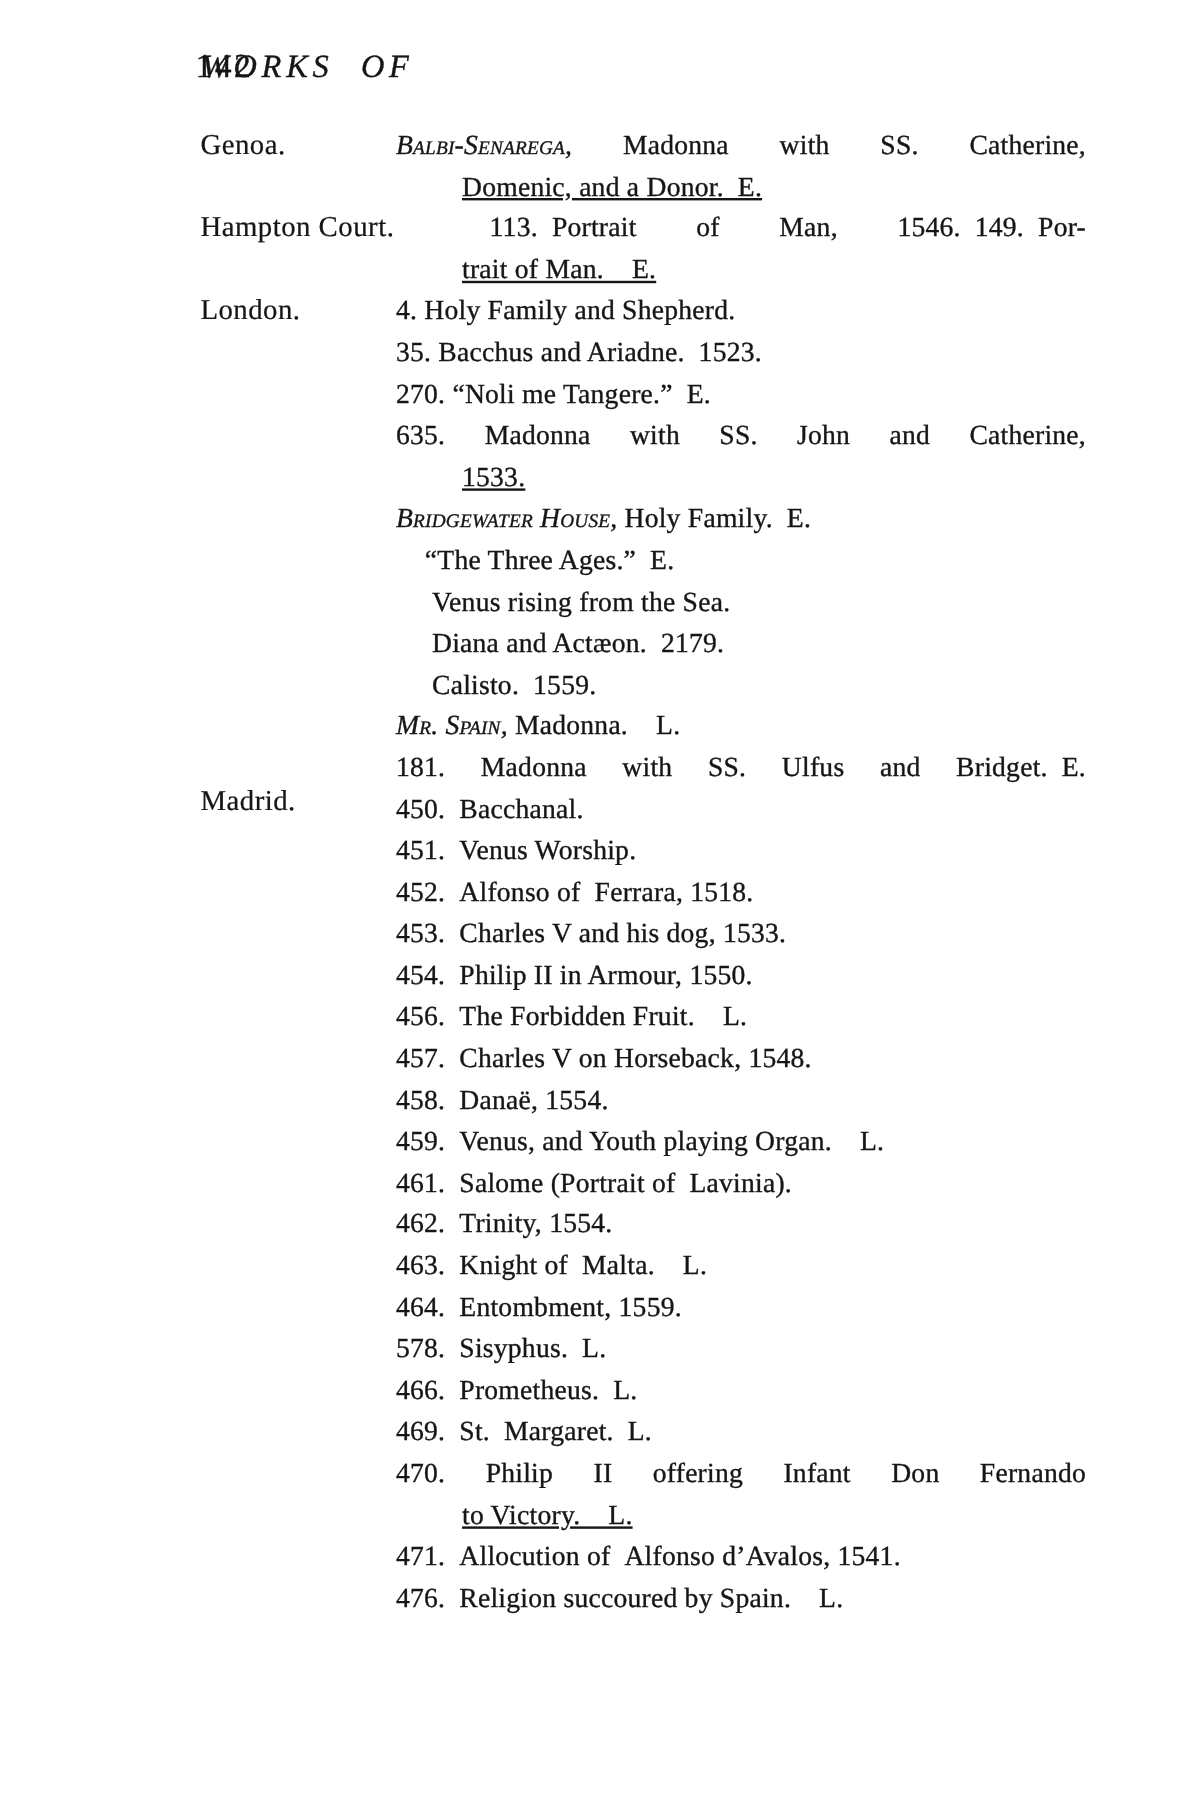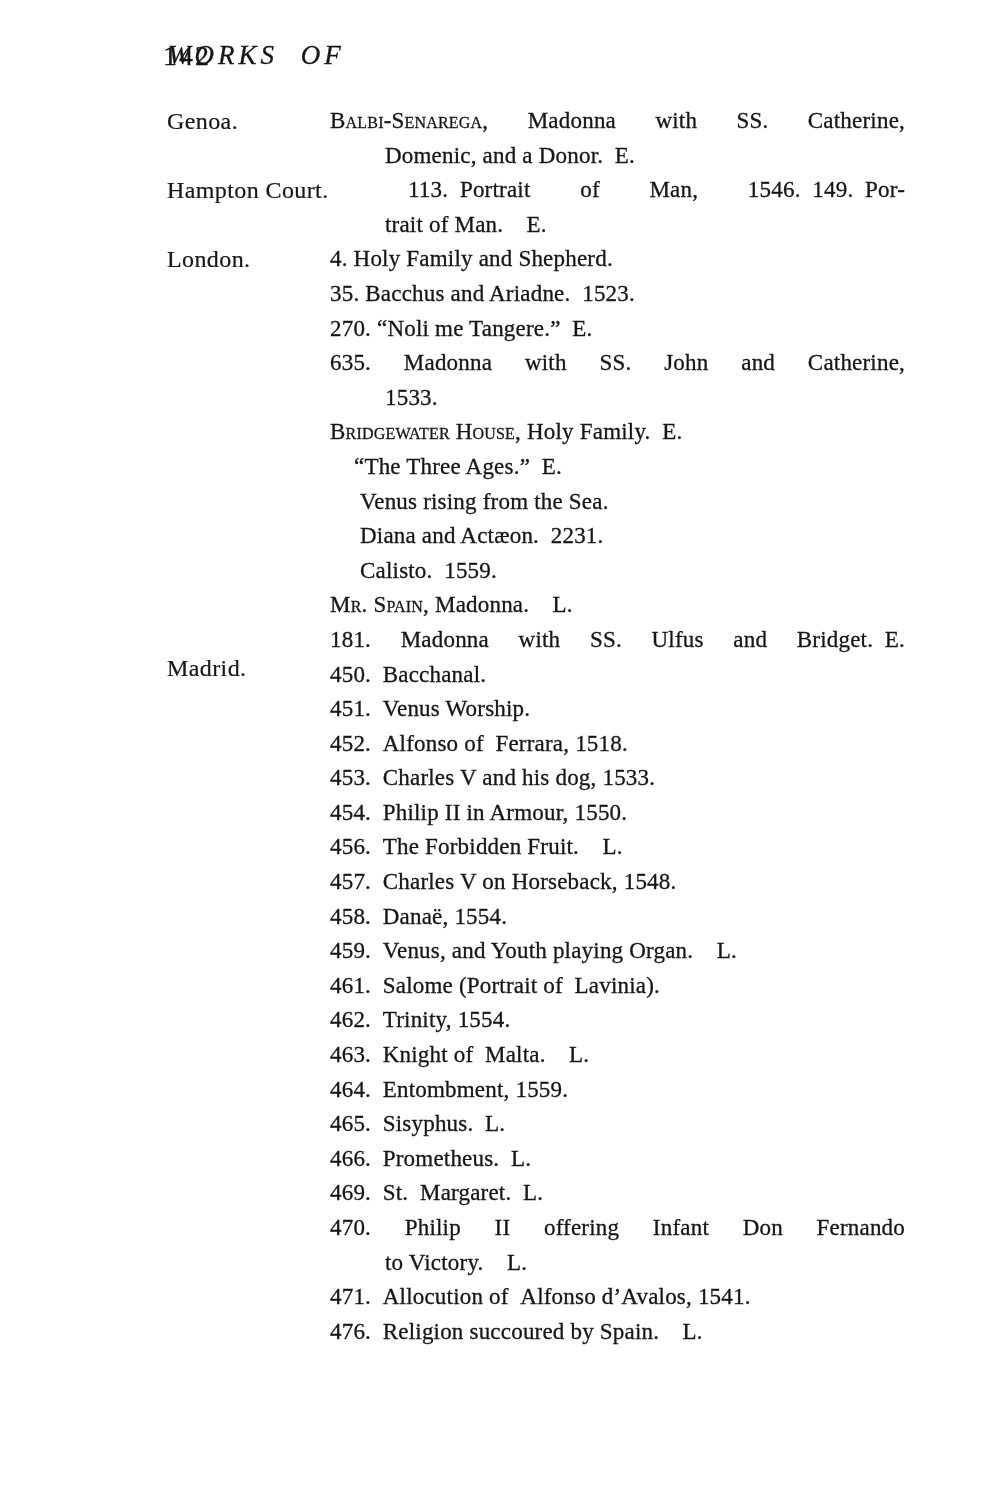--- a/index.html
+++ b/index.html
@@ -47,25 +47,25 @@
     line-height: 34.6px;
     font-size: 23px;
     letter-spacing: 0.2px;
     white-space: nowrap;
   }
   .j {
     white-space: normal;
     text-align: justify;
     text-align-last: justify;
   }
-  .i1 { padding-left: 55px; }
+  .i1 { padding-left: 55px; text-decoration: underline; }
   .i2 { padding-left: 30px; font-family: Liberation Serif, serif; }
   .iq { padding-left: 24px; }
   .hc { padding-left: 78px; }
-  .sc { font-variant: small-caps; }
+  .sc { font-variant: small-caps; font-style: italic; }
   .loc {
     position: absolute;
     left: -163px;
     width: 250px;
     height: 34.6px;
     line-height: 34.6px;
     font-size: 24px;
     font-weight: 400;
     letter-spacing: 0.4px;
     -webkit-text-stroke: 0.2px #161616;
@@ -97,39 +97,39 @@
     <div class="line i1"><span>trait of Man.  E.</span></div>
 
     <div class="line"><span>4. Holy Family and Shepherd.</span></div>
     <div class="line"><span>35. Bacchus and Ariadne. 1523.</span></div>
     <div class="line"><span>270. “Noli me Tangere.” E.</span></div>
     <div class="line j"><span>635. Madonna with SS. John and Catherine,</span></div>
     <div class="line i1"><span>1533.</span></div>
     <div class="line"><span class="sc">Bridgewater House,</span><span> Holy Family. E.</span></div>
     <div class="line i2 iq"><span>“The Three Ages.” E.</span></div>
     <div class="line i2"><span>Venus rising from the Sea.</span></div>
-    <div class="line i2"><span>Diana and Actæon. 2231.</span></div>
+    <div class="line i2"><span>Diana and Actæon. 2179.</span></div>
     <div class="line i2"><span>Calisto. 1559.</span></div>
     <div class="line"><span class="sc">Mr. Spain,</span><span> Madonna.  L.</span></div>
 
     <div class="line j"><span>181. Madonna with SS. Ulfus and Bridget. E.</span></div>
     <div class="line"><span>450. Bacchanal.</span></div>
     <div class="line"><span>451. Venus Worship.</span></div>
     <div class="line"><span>452. Alfonso of Ferrara, 1518.</span></div>
     <div class="line"><span>453. Charles V and his dog, 1533.</span></div>
     <div class="line"><span>454. Philip II in Armour, 1550.</span></div>
     <div class="line"><span>456. The Forbidden Fruit.  L.</span></div>
     <div class="line"><span>457. Charles V on Horseback, 1548.</span></div>
     <div class="line"><span>458. Danaë, 1554.</span></div>
     <div class="line"><span>459. Venus, and Youth playing Organ.  L.</span></div>
     <div class="line"><span>461. Salome (Portrait of Lavinia).</span></div>
     <div class="line"><span>462. Trinity, 1554.</span></div>
     <div class="line"><span>463. Knight of Malta.  L.</span></div>
     <div class="line"><span>464. Entombment, 1559.</span></div>
-    <div class="line"><span>465. Sisyphus. L.</span></div>
+    <div class="line"><span>578. Sisyphus. L.</span></div>
     <div class="line"><span>466. Prometheus. L.</span></div>
     <div class="line"><span>469. St. Margaret. L.</span></div>
     <div class="line j"><span>470. Philip II offering Infant Don Fernando</span></div>
     <div class="line i1"><span>to Victory.  L.</span></div>
     <div class="line"><span>471. Allocution of Alfonso d’Avalos, 1541.</span></div>
     <div class="line"><span>476. Religion succoured by Spain.  L.</span></div>
 
   </div>
 </div>
 

